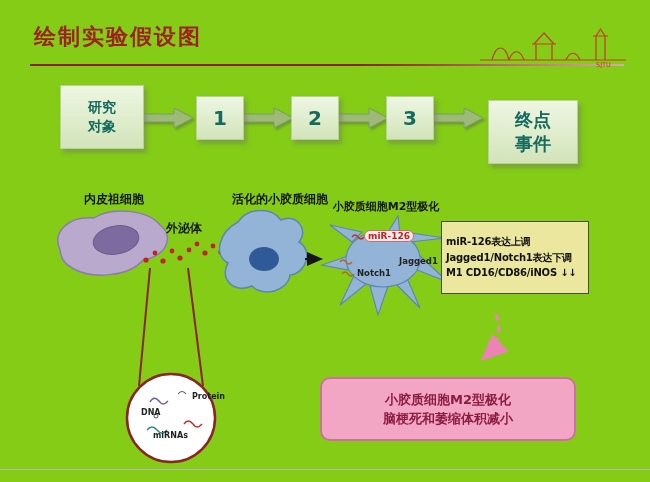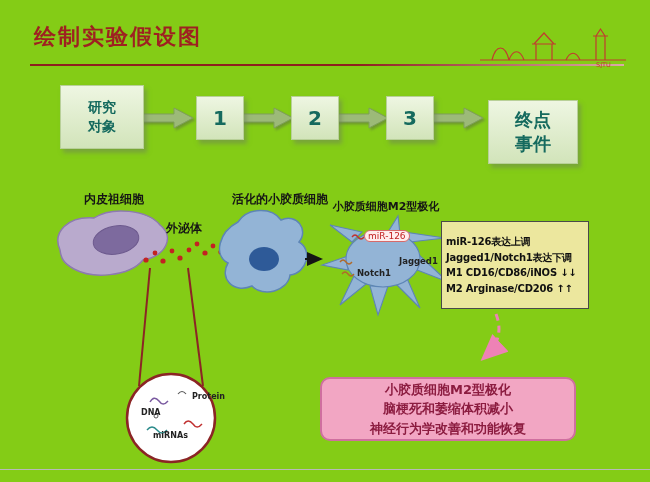--- a/index.html
+++ b/index.html
@@ -40,21 +40,21 @@
 
   
   .diagram-label { position:absolute; z-index:3; font-weight:bold; color:#151515; }
   #lbl-cell1 { left:52px;  top:191px; width:124px; text-align:center; font-size:12px; }
   #lbl-exo   { left:166px; top:220px; font-size:12px; }
   #lbl-cell2 { left:218px; top:191px; width:124px; text-align:center; font-size:12px; }
   #lbl-cell3 { left:318px; top:199px; width:136px; text-align:center; font-size:11px; }
 
   .mir-badge {
     position:absolute; z-index:3; left:364px; top:230px;
-    font-size:9px; font-weight:normal; color:#c22121;
+    font-size:9px; font-weight:bold; color:#c22121;
     border:1px solid #d66a6a; border-radius:7px; padding:0 3px; background:#ffecec;
   }
   .gene-lbl { position:absolute; z-index:3; font-size:8.5px; font-weight:bold; color:#222; }
   #lbl-jagged { left:355px; top:256px;margin-left:44px; }
   #lbl-notch  { left:357px; top:268px; }
 
   .ves-lbl { position:absolute; z-index:3; font-size:8px; font-weight:bold; color:#222; }
   #lbl-protein { left:171px; top:392px;margin-left:21px; }
   #lbl-dna     { left:141px; top:408px; }
   #lbl-mirnas  { left:153px; top:431px; }
@@ -216,23 +216,21 @@
   <div class="gene-lbl" id="lbl-notch">Notch1</div>
 
   <div class="ves-lbl" id="lbl-protein">Protein</div>
   <div class="ves-lbl" id="lbl-dna">DNA</div>
   <div class="ves-lbl" id="lbl-mirnas">miRNAs</div>
 
   <div class="findings-box">
     <div class="f-line">miR-126表达上调</div>
     <div class="f-line">Jagged1/Notch1表达下调</div>
     <div class="f-line">M1 CD16/CD86/iNOS ↓↓</div>
-    <div class="f-line">M2 Arginase/CD206 ↑↑</div>
   </div>
 
   <div class="outcome-box">
     <div>小胶质细胞M2型极化</div>
     <div>脑梗死和萎缩体积减小</div>
-    <div>神经行为学改善和功能恢复</div>
   </div>
 
   <div class="bottom-rule"></div>
 </div>
 
 </body></html>

